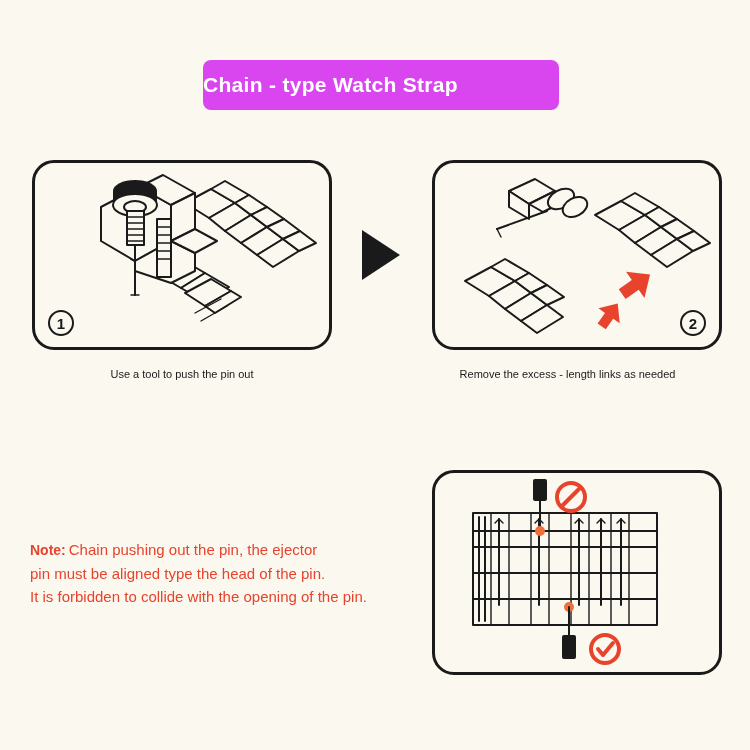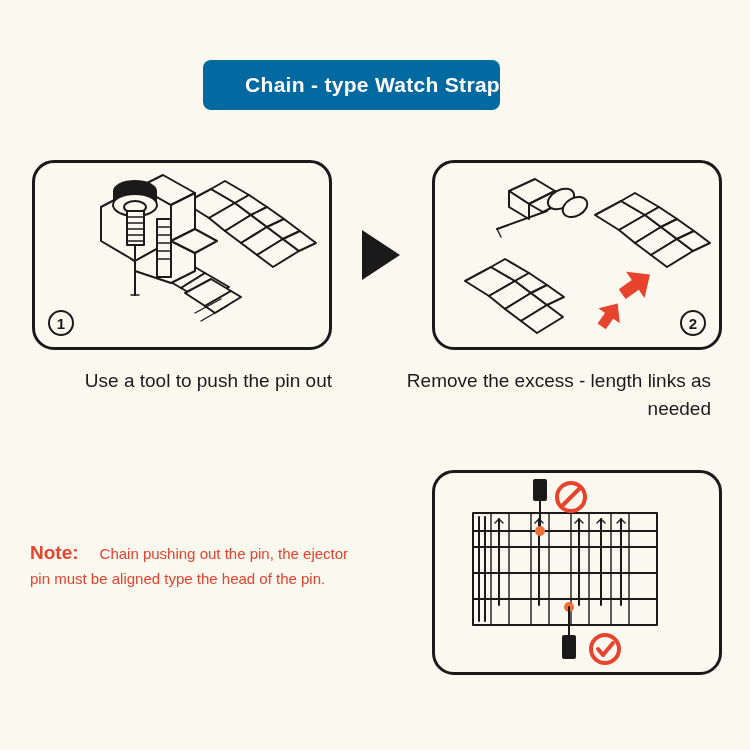--- a/index.html
+++ b/index.html
@@ -17,27 +17,27 @@
   .page {
     position: relative;
     width: 750px;
     height: 750px;
   }
   
   .title-banner {
     position: absolute;
     left: 203px;
     top: 60px;
-    width: 297px;
+    width: 356px;
     height: 50px;
-    background: #0369a1;
+    background: #d946ef;
     border-radius: 8px;
     display: flex;
     align-items: center;
-    justify-content: flex-end;
+    justify-content: flex-start;
     box-sizing: border-box;
   }
   .title-banner .title-text {
     color: #ffffff;
     font-size: 21px;
     font-weight: bold;
     letter-spacing: 0.3px;
     white-space: nowrap;
   }
   
@@ -65,27 +65,27 @@
     font-weight: bold;
     color: #1a1a1a;
     background: #fbf8f0;
     box-sizing: border-box;
   }
   #badge-1 { left: 48px; top: 310px; }
   #badge-2 { left: 680px; top: 310px; }
 
   .caption {
     position: absolute;
-    text-align: right;
-    font-size: 19px;
+    text-align: center;
+    font-size: 11px;
     color: #1a1a1a;
     line-height: 1.45;
   }
   #caption-1 { left: 32px;  top: 367px; width: 300px; }
-  #caption-2 { left: 396px; top: 367px; width: 315px; }
+  #caption-2 { left: 410px; top: 367px; width: 315px; }
 
   
   .big-arrow {
     position: absolute;
     left: 356px;
     top: 228px;
     width: 50px;
     height: 54px;
   }
 
@@ -96,24 +96,24 @@
     top: 538px;
     width: 390px;
   }
   .note-line {
     color: #e8432c;
     font-size: 15px;
     line-height: 1.55;
     white-space: nowrap;
   }
   .note-label {
-    font-size: 19px;
+    font-size: 14px;
     font-weight: bold;
     color: #e8432c;
-    margin-right: 21px;
+    margin-right: 3px;
   }
 
   
   svg { display: block; }
   .ink { fill: none; stroke: #1a1a1a; stroke-width: 2; stroke-linejoin: round; stroke-linecap: round; }
   .ink-thin { fill: none; stroke: #1a1a1a; stroke-width: 1.4; stroke-linejoin: round; stroke-linecap: round; }
   .ink-fill { fill: #fbf8f0; stroke: #1a1a1a; stroke-width: 2; stroke-linejoin: round; }
   .solid { fill: #1a1a1a; }
   .red-arrow { fill: #e8432c; }
 </style>
@@ -235,20 +235,21 @@
     </svg>
   </div>
   <div class="step-badge" id="badge-2">2</div>
   <div class="caption" id="caption-2">Remove the excess - length links as needed</div>
 
   <div class="note-block">
     <div class="note-line">
       <span class="note-label">Note:</span><span>Chain pushing out the pin, the ejector</span>
     </div>
     <div class="note-line">pin must be aligned type the head of the pin.</div>
+    <div class="note-line">It is forbidden to collide with the opening of the pin.</div>
   </div>
 
   <div class="panel" id="panel-3">
     <svg width="284" height="199" viewBox="0 0 284 199">
 
       <g class="ink">
         <rect x="38" y="40" width="184" height="112" fill="none"></rect>
         <path d="M38,58 H222 M38,74 H222 M38,100 H222 M38,126 H222"></path>
       </g>
 

